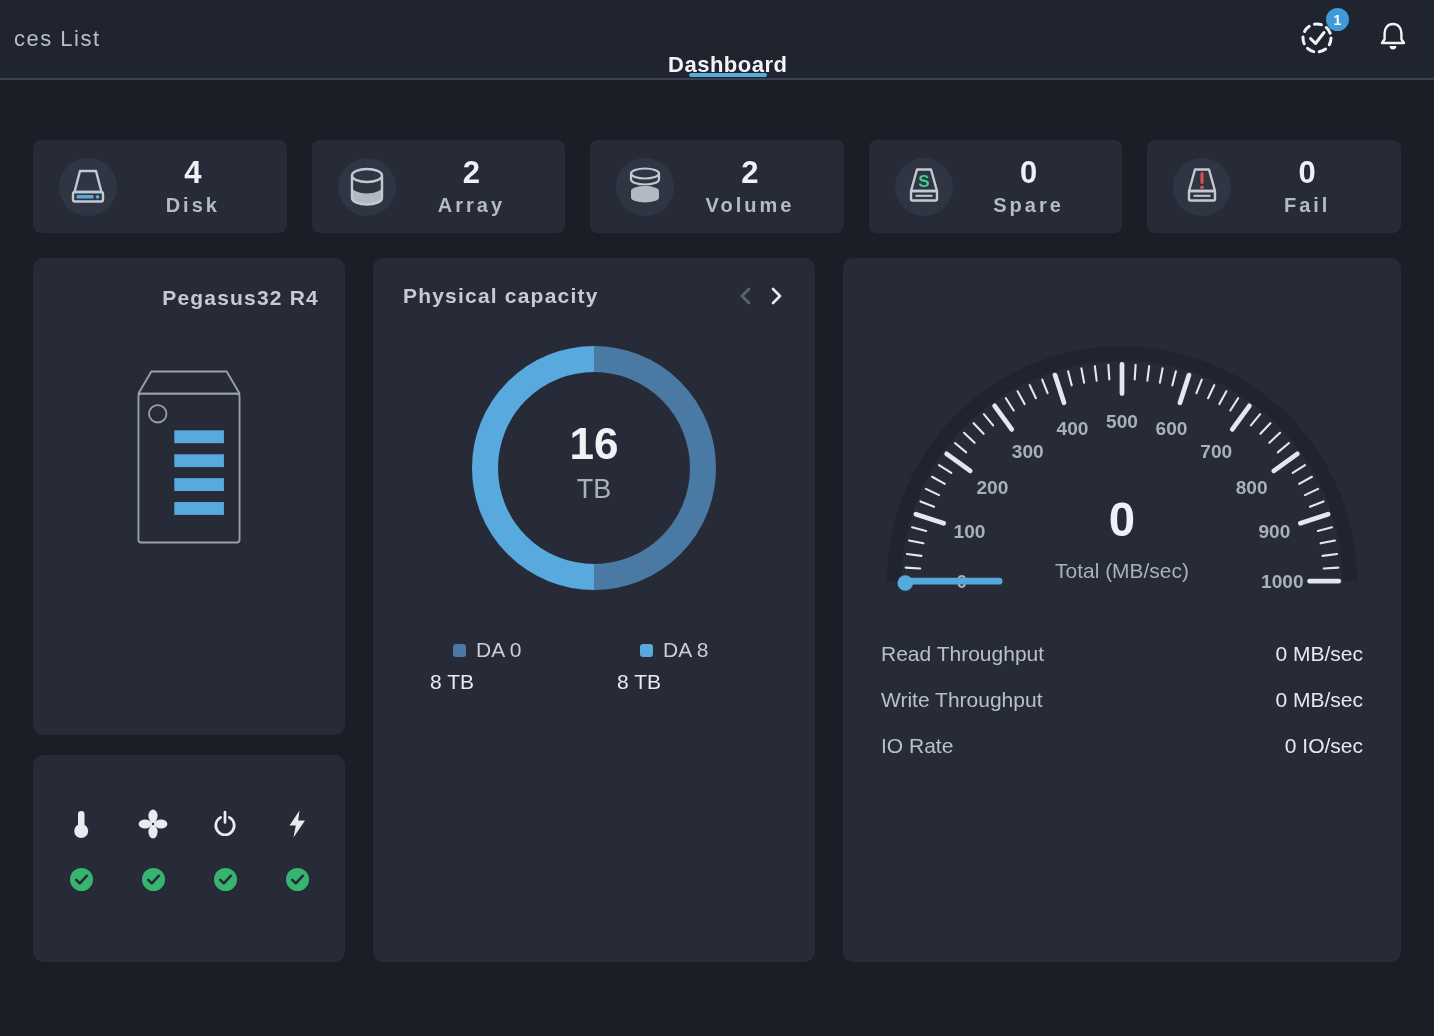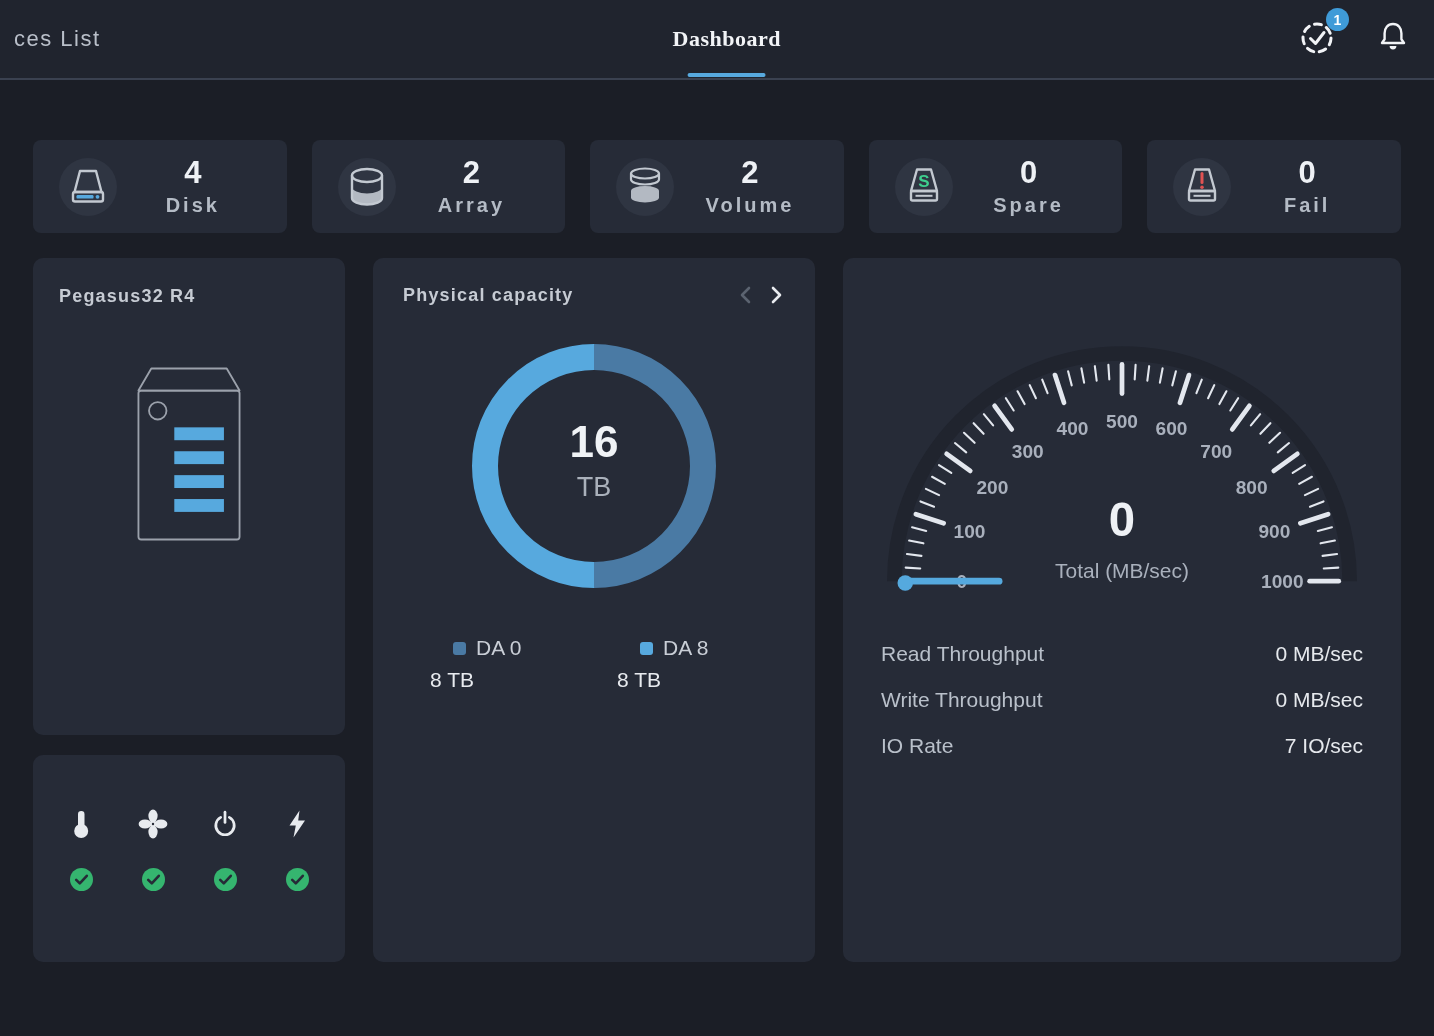--- a/index.html
+++ b/index.html
@@ -13,21 +13,21 @@
   .header {
     position:relative; height:80px; background:#20242e;
     border-bottom:2px solid #3a4150;
     display:flex; align-items:center; padding:0 24px 0 14px;
   }
   .window-title { font-size:22px; color:#b9bfc9; letter-spacing:1.5px; white-space:nowrap;text-align:right; }
   .tabs {
     position:absolute; left:50%; top:0; transform:translateX(-41%);
     height:100%; display:flex; gap:60px; align-items:center;
   }
-  .tab { position:relative; font-size:22px; letter-spacing:.5px; color:#9aa2ad; cursor:pointer; height:100%; display:flex; align-items:center;font-family:Liberation Serif, serif; }
+  .tab { position:relative; font-size:22px; letter-spacing:.5px; color:#9aa2ad; cursor:pointer; height:100%; display:flex; align-items:flex-end; }
   .tab.active { color:#f2f4f7; font-weight:bold; }
   .tab.active .tab-underline {
     position:absolute; left:50%; transform:translateX(-50%);
     bottom:1px; width:78px; height:4px; border-radius:2px; background:#57a9de;
   }
   .header-right { margin-left:auto; display:flex; align-items:center; gap:38px; }
   .icon-btn { position:relative; cursor:pointer; display:flex; align-items:center; }
   .badge {
     position:absolute; top:-9px; right:-11px; width:23px; height:23px; border-radius:50%;
     background:#3f9bd8; color:#fff; font-size:14px; font-weight:bold;
@@ -42,21 +42,21 @@
   .card-icon-wrap {
     width:58px; height:58px; border-radius:50%; background:#2f3542;
     display:flex; align-items:center; justify-content:center; flex:none;
   }
   .card-info { flex:1; display:flex; flex-direction:column; align-items:center; padding-right:18px; }
   .card-count { font-size:31px; font-weight:bold; color:#eef1f5; line-height:1.1; }
   .card-label { font-size:20px; font-weight:bold; color:#b4bbc5; letter-spacing:3px; margin-top:3px; }
   
   .main { margin:25px 33px 0; display:grid; grid-template-columns:312px 442px 1fr; gap:28px; }
   .panel { background:#262b37; border-radius:10px; }
-  .panel-title { font-size:18px; font-weight:bold; color:#c6cbd3; letter-spacing:1.2px; }
+  .panel-title { font-size:21px; font-weight:bold; color:#c6cbd3; letter-spacing:1.2px;text-align:right; }
   .left-col { display:flex; flex-direction:column; gap:20px; }
   .device-panel { height:477px; padding:28px 26px; }
   .device-art { display:block; margin:56px auto 0; }
   .sensors-panel { height:207px; display:flex; justify-content:center; gap:42px; padding-top:54px; }
   .sensor-col { width:30px; display:flex; flex-direction:column; align-items:center; gap:24px; }
   
   .capacity-panel { height:704px; padding:26px 30px; }
   .capacity-head { display:flex; align-items:center; }
   .carousel-nav { margin-left:auto; display:flex; gap:16px; align-items:center; }
   .chev { cursor:pointer; display:flex; }
@@ -401,17 +401,17 @@
       <div class="stat-row">
         <span class="stat-label">Read Throughput</span>
         <span class="stat-value">0 MB/sec</span>
       </div>
       <div class="stat-row">
         <span class="stat-label">Write Throughput</span>
         <span class="stat-value">0 MB/sec</span>
       </div>
       <div class="stat-row">
         <span class="stat-label">IO Rate</span>
-        <span class="stat-value">7 IO/sec</span>
+        <span class="stat-value">0 IO/sec</span>
       </div>
     </div>
   </div>
 </div>
 
 </body></html>

